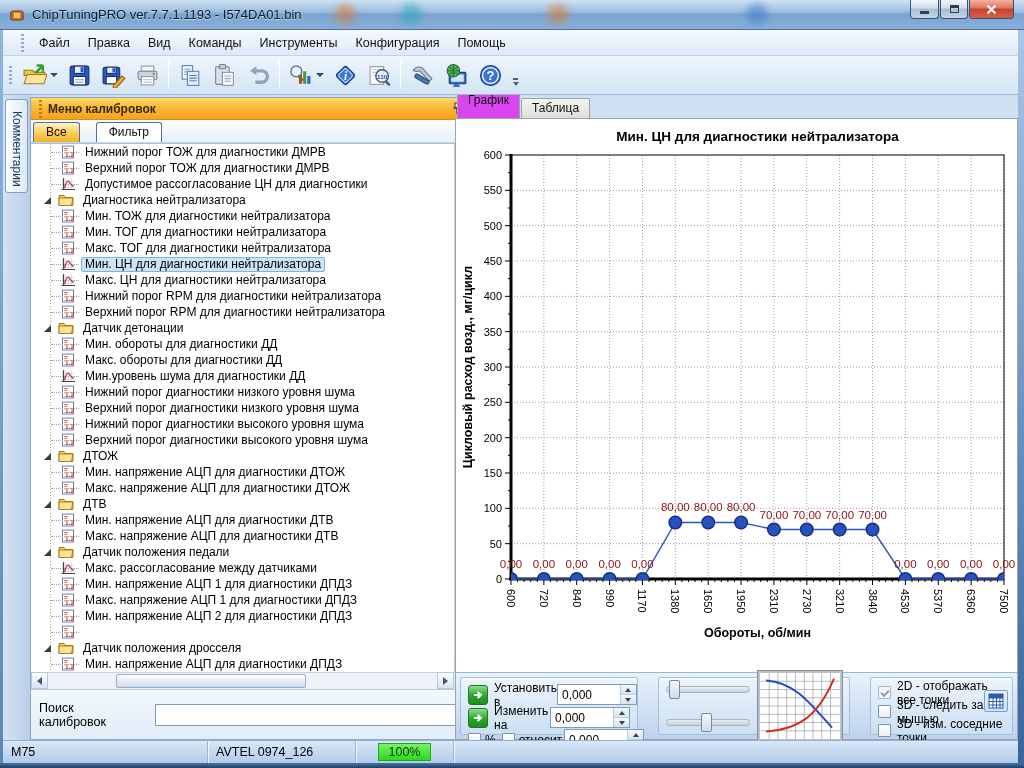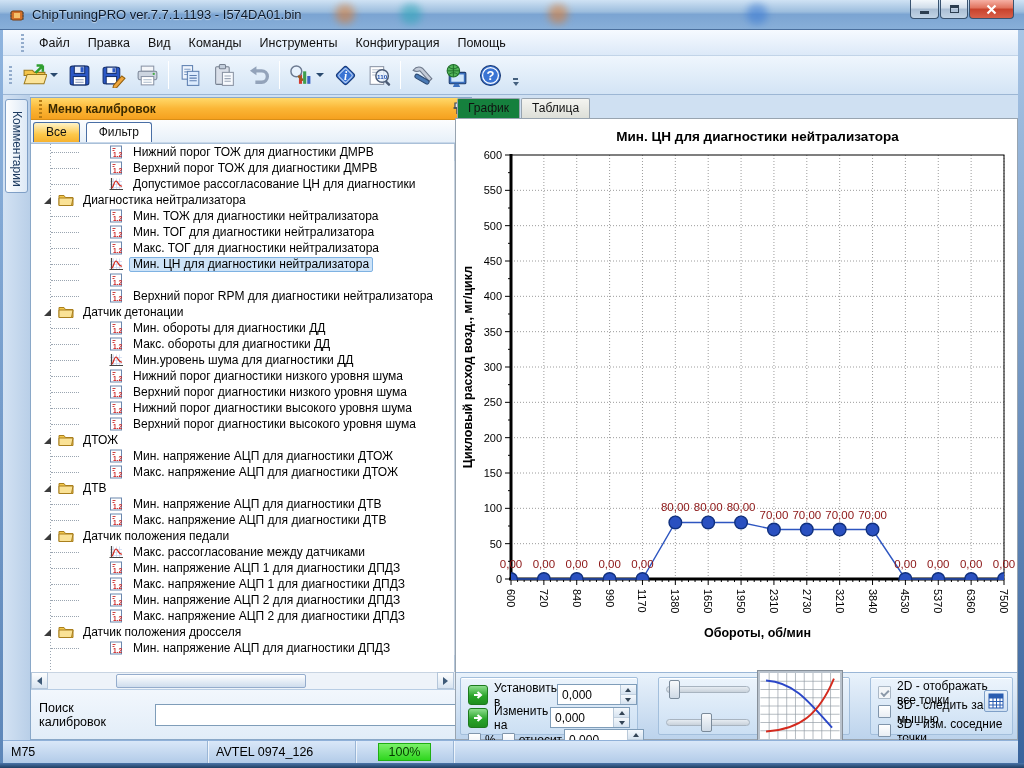--- a/index.html
+++ b/index.html
@@ -37,28 +37,28 @@
   
   .comments-strip{position:absolute;left:3px;top:95px;width:27px;height:645px;background:linear-gradient(90deg,#d3e2f3,#b9cfe8);z-index:10}
   .comments-tab{position:absolute;left:2px;top:4px;width:23px;height:94px;background:linear-gradient(90deg,#fdfeff,#dde9f6);border:1px solid #7f9fc6;border-radius:3px;writing-mode:vertical-rl;display:flex;align-items:center;justify-content:center;font-size:12px;color:#1c3a60;padding-top:6px}
   
   .lpanel{position:absolute;left:30px;top:97px;width:442px;height:643px;border:1px solid #8aa8c8;background:#e9f1fa;z-index:10;display:flex;flex-direction:column}
   .lp-header{height:22px;background:linear-gradient(#ffd96a,#fbb636 50%,#f5a11f);border-bottom:1px solid #d98e17;display:flex;align-items:center;padding:0 6px;font-size:12px;font-weight:bold;color:#3a2a00}
   .lp-header .grip{background:repeating-linear-gradient(#b97d14 0 2px,transparent 2px 4px)}
   .lp-header .hd-title{flex:1}
   .pin{width:16px;height:16px}
   .lp-tabs{height:23px;background:linear-gradient(#fcfdfe,#e7f0f9);display:flex;align-items:flex-end;padding-left:2px;border-bottom:1px solid #c8d8ea}
-  .lp-tab{font-size:12px;padding:2px 12px 3px;border:1px solid #4a6fa5;border-bottom:none;border-radius:3px 3px 0 0;margin-right:6px;background:#fff;color:#111}
+  .lp-tab{font-size:12px;padding:2px 12px 3px;border:1px solid #4a6fa5;border-bottom:none;border-radius:3px 3px 0 0;margin-right:16px;background:#fff;color:#111}
   .lp-tab.active{background:linear-gradient(#fff3c8,#fdc84a 60%,#f7b22e);font-weight:normal}
   .tree-wrap{flex:1;position:relative;border-top:1px solid #aac0d8;background:#fff}
   .tree{position:absolute;left:0;top:0;right:17px;bottom:17px;overflow:hidden;background:#fff}
   .tree::before{content:"";position:absolute;left:19px;top:0;bottom:0;width:1px;background:repeating-linear-gradient(#9aa5b1 0 1px,transparent 1px 3px)}
   .trow{position:relative;height:16px;display:flex;align-items:center;white-space:nowrap;font-size:12px;color:#000}
   .trow.folder{padding-left:13px}
-  .trow.leaf{padding-left:77px}
+  .trow.leaf{padding-left:29px}
   .trow.leaf::before{content:"";position:absolute;left:20px;top:8px;width:28px;border-top:1px dotted #9aa5b1}
   .exp{width:0;height:0;border-left:7px solid transparent;border-bottom:7px solid #3c3c3c;margin-right:7px}
   .ticon{width:16px;height:14px;margin-right:5px;flex:none}
   .ticon svg{width:16px;height:14px;display:block}
   .tlabel{padding:0 3px;border:1px solid transparent;line-height:13px}
   .trow.sel .tlabel{background:#cde3f8;border-color:#7fb2e2;border-radius:2px}
   
   .vscroll{position:absolute;right:0;top:0;bottom:17px;width:17px;background:#eef3f9;border-left:1px solid #c8d4e2}
   .hscroll{position:absolute;left:0;bottom:0;right:17px;height:17px;background:#eef3f9;border-top:1px solid #c8d4e2}
   .sb-btn{position:absolute;width:17px;height:17px;background:linear-gradient(#fdfefe,#d8e4f1);border:1px solid #b4c6da;display:flex;align-items:center;justify-content:center}
@@ -70,21 +70,21 @@
   .sb-thumb{position:absolute;background:linear-gradient(90deg,#fdfeff,#cfdded);border:1px solid #94accc;border-radius:2px}
   .hscroll .sb-thumb{background:linear-gradient(#fdfeff,#cfdded)}
   .sb-corner{position:absolute;right:0;bottom:0;width:17px;height:17px;background:#e4ecf5}
   .search-row{height:50px;background:linear-gradient(#f2f7fd,#e2edf8);border-top:1px solid #b8cde4;display:flex;align-items:center;padding:0 8px;gap:12px}
   .search-label{font-size:12.5px;color:#000;width:104px}
   .search-input{flex:1;height:22px;border:1px solid #7f9db9;background:#fff;font:12px "Liberation Sans",sans-serif;padding:0 4px}
   
   .rpanel{position:absolute;left:455px;top:97px;width:563px;height:643px;z-index:10}
   .r-tabs{height:21px;display:flex;align-items:flex-end;padding-left:2px}
   .r-tab{font-size:12px;padding:2px 10px 3px;border:1px solid #98a4b0;border-bottom:none;border-radius:2px 2px 0 0;background:linear-gradient(#f4f4f0,#dddfd8);margin-right:1px;color:#111}
-  .r-tab.active{background:#15803d;position:relative;top:1px;padding-bottom:4px}
+  .r-tab.active{background:#d946ef;position:relative;top:1px;padding-bottom:12px}
   .rbody{position:absolute;left:0;right:0;top:21px;bottom:0;border:1px solid #98a4b0;background:#fff}
   .chart-wrap{position:absolute;left:0;right:0;top:0;height:528px;background:#fff}
   .chart-wrap svg{display:block}
   .yl,.xl{font-size:11px;fill:#000;font-family:"Liberation Sans",sans-serif}
   .grid{stroke:#9c9c9c;stroke-width:1;stroke-dasharray:1 2;fill:none}
   .ctitle{font-size:13.5px;font-weight:bold;fill:#000;font-family:"Liberation Sans",sans-serif}
   .atitle{font-size:12.5px;font-weight:bold;fill:#000;font-family:"Liberation Sans",sans-serif}
   .plabel{font-size:11.5px;fill:#8b1414;font-family:"Liberation Sans",sans-serif}
   
   .ctrl{position:absolute;left:0;right:0;bottom:0;height:67px;background:linear-gradient(#e9f2fb,#bcd3ec);border-top:1px solid #9ab6d6;display:flex;gap:20px;padding:4px}
@@ -388,194 +388,205 @@
                 <path d="M5.5 1.5v11M8.5 1.5v11M11.5 1.5v11M2 4.5h12M2 7.5h12M2 10.5h12" stroke="#c5d4ef" stroke-width=".7"></path>
                 <path d="M3.5 1v12M1.5 12.5H15" stroke="#444" stroke-width="1.2"></path>
                 <path d="M3.5 11C5.5 11 6 4 8 4s2.5 6 6 5" fill="none" stroke="#d42a1e" stroke-width="1.2"></path>
               </svg>
             </span>
             <span class="tlabel">Мин. ЦН для диагностики нейтрализатора</span>
           </div>
           <div class="trow leaf">
             <span class="ticon">
               <svg viewBox="0 0 16 14">
-                <rect x="2.5" y="1" width="11" height="12" fill="#fff" stroke="#6b87ad"></rect>
-                <path d="M4.5 3.5h3M4.5 5.5h2" stroke="#d04040"></path>
-                <text x="9.5" y="11.5" text-anchor="middle" font-size="6.5" font-weight="bold" fill="#cc2222" font-family="Liberation Sans,sans-serif">1.2</text>
-              </svg>
-            </span>
-          </div>
-          <div class="trow leaf">
-            <span class="ticon">
-              <svg viewBox="0 0 16 14">
-                <rect x="2.5" y="1" width="11" height="12" fill="#fff" stroke="#6b87ad"></rect>
-                <path d="M4.5 3.5h3M4.5 5.5h2" stroke="#d04040"></path>
-                <text x="9.5" y="11.5" text-anchor="middle" font-size="6.5" font-weight="bold" fill="#cc2222" font-family="Liberation Sans,sans-serif">1.2</text>
-              </svg>
-            </span>
-            <span class="tlabel">Верхний порог RPM для диагностики нейтрализатора</span>
-          </div>
-          <div class="trow folder">
-            <span class="exp"></span>
-            <span class="ticon">
-              <svg viewBox="0 0 16 14">
-                <path d="M1 2.5h5l1.5 2H15V12.5H1z" fill="#f3c84e" stroke="#a97f1d"></path>
-                <path d="M1 5h14l-1.5 7.5H1z" fill="#fae296" stroke="#a97f1d"></path>
-              </svg>
-            </span>
-            <span class="tlabel">Датчик детонации</span>
-          </div>
-          <div class="trow leaf">
-            <span class="ticon">
-              <svg viewBox="0 0 16 14">
-                <rect x="2.5" y="1" width="11" height="12" fill="#fff" stroke="#6b87ad"></rect>
-                <path d="M4.5 3.5h3M4.5 5.5h2" stroke="#d04040"></path>
-                <text x="9.5" y="11.5" text-anchor="middle" font-size="6.5" font-weight="bold" fill="#cc2222" font-family="Liberation Sans,sans-serif">1.2</text>
-              </svg>
-            </span>
-            <span class="tlabel">Мин. обороты для диагностики ДД</span>
-          </div>
-          <div class="trow leaf">
-            <span class="ticon">
-              <svg viewBox="0 0 16 14">
-                <rect x="2.5" y="1" width="11" height="12" fill="#fff" stroke="#6b87ad"></rect>
-                <path d="M4.5 3.5h3M4.5 5.5h2" stroke="#d04040"></path>
-                <text x="9.5" y="11.5" text-anchor="middle" font-size="6.5" font-weight="bold" fill="#cc2222" font-family="Liberation Sans,sans-serif">1.2</text>
-              </svg>
-            </span>
-            <span class="tlabel">Макс. обороты для диагностики ДД</span>
-          </div>
-          <div class="trow leaf">
-            <span class="ticon">
-              <svg viewBox="0 0 16 14">
                 <path d="M5.5 1.5v11M8.5 1.5v11M11.5 1.5v11M2 4.5h12M2 7.5h12M2 10.5h12" stroke="#c5d4ef" stroke-width=".7"></path>
                 <path d="M3.5 1v12M1.5 12.5H15" stroke="#444" stroke-width="1.2"></path>
                 <path d="M3.5 11C5.5 11 6 4 8 4s2.5 6 6 5" fill="none" stroke="#d42a1e" stroke-width="1.2"></path>
               </svg>
             </span>
-            <span class="tlabel">Мин.уровень шума для диагностики ДД</span>
-          </div>
-          <div class="trow leaf">
-            <span class="ticon">
-              <svg viewBox="0 0 16 14">
-                <rect x="2.5" y="1" width="11" height="12" fill="#fff" stroke="#6b87ad"></rect>
-                <path d="M4.5 3.5h3M4.5 5.5h2" stroke="#d04040"></path>
-                <text x="9.5" y="11.5" text-anchor="middle" font-size="6.5" font-weight="bold" fill="#cc2222" font-family="Liberation Sans,sans-serif">1.2</text>
-              </svg>
-            </span>
-            <span class="tlabel">Нижний порог диагностики низкого уровня шума</span>
-          </div>
-          <div class="trow leaf">
-            <span class="ticon">
-              <svg viewBox="0 0 16 14">
-                <rect x="2.5" y="1" width="11" height="12" fill="#fff" stroke="#6b87ad"></rect>
-                <path d="M4.5 3.5h3M4.5 5.5h2" stroke="#d04040"></path>
-                <text x="9.5" y="11.5" text-anchor="middle" font-size="6.5" font-weight="bold" fill="#cc2222" font-family="Liberation Sans,sans-serif">1.2</text>
-              </svg>
-            </span>
-            <span class="tlabel">Верхний порог диагностики низкого уровня шума</span>
-          </div>
-          <div class="trow leaf">
-            <span class="ticon">
-              <svg viewBox="0 0 16 14">
-                <rect x="2.5" y="1" width="11" height="12" fill="#fff" stroke="#6b87ad"></rect>
-                <path d="M4.5 3.5h3M4.5 5.5h2" stroke="#d04040"></path>
-                <text x="9.5" y="11.5" text-anchor="middle" font-size="6.5" font-weight="bold" fill="#cc2222" font-family="Liberation Sans,sans-serif">1.2</text>
-              </svg>
-            </span>
-            <span class="tlabel">Нижний порог диагностики высокого уровня шума</span>
-          </div>
-          <div class="trow leaf">
-            <span class="ticon">
-              <svg viewBox="0 0 16 14">
-                <rect x="2.5" y="1" width="11" height="12" fill="#fff" stroke="#6b87ad"></rect>
-                <path d="M4.5 3.5h3M4.5 5.5h2" stroke="#d04040"></path>
-                <text x="9.5" y="11.5" text-anchor="middle" font-size="6.5" font-weight="bold" fill="#cc2222" font-family="Liberation Sans,sans-serif">1.2</text>
-              </svg>
-            </span>
-            <span class="tlabel">Верхний порог диагностики высокого уровня шума</span>
+            <span class="tlabel">Макс. ЦН для диагностики нейтрализатора</span>
+          </div>
+          <div class="trow leaf">
+            <span class="ticon">
+              <svg viewBox="0 0 16 14">
+                <rect x="2.5" y="1" width="11" height="12" fill="#fff" stroke="#6b87ad"></rect>
+                <path d="M4.5 3.5h3M4.5 5.5h2" stroke="#d04040"></path>
+                <text x="9.5" y="11.5" text-anchor="middle" font-size="6.5" font-weight="bold" fill="#cc2222" font-family="Liberation Sans,sans-serif">1.2</text>
+              </svg>
+            </span>
+            <span class="tlabel">Нижний порог RPM для диагностики нейтрализатора</span>
+          </div>
+          <div class="trow leaf">
+            <span class="ticon">
+              <svg viewBox="0 0 16 14">
+                <rect x="2.5" y="1" width="11" height="12" fill="#fff" stroke="#6b87ad"></rect>
+                <path d="M4.5 3.5h3M4.5 5.5h2" stroke="#d04040"></path>
+                <text x="9.5" y="11.5" text-anchor="middle" font-size="6.5" font-weight="bold" fill="#cc2222" font-family="Liberation Sans,sans-serif">1.2</text>
+              </svg>
+            </span>
+            <span class="tlabel">Верхний порог RPM для диагностики нейтрализатора</span>
           </div>
           <div class="trow folder">
             <span class="exp"></span>
             <span class="ticon">
               <svg viewBox="0 0 16 14">
                 <path d="M1 2.5h5l1.5 2H15V12.5H1z" fill="#f3c84e" stroke="#a97f1d"></path>
                 <path d="M1 5h14l-1.5 7.5H1z" fill="#fae296" stroke="#a97f1d"></path>
               </svg>
             </span>
-            <span class="tlabel">ДТОЖ</span>
-          </div>
-          <div class="trow leaf">
-            <span class="ticon">
-              <svg viewBox="0 0 16 14">
-                <rect x="2.5" y="1" width="11" height="12" fill="#fff" stroke="#6b87ad"></rect>
-                <path d="M4.5 3.5h3M4.5 5.5h2" stroke="#d04040"></path>
-                <text x="9.5" y="11.5" text-anchor="middle" font-size="6.5" font-weight="bold" fill="#cc2222" font-family="Liberation Sans,sans-serif">1.2</text>
-              </svg>
-            </span>
-            <span class="tlabel">Мин. напряжение АЦП для диагностики ДТОЖ</span>
-          </div>
-          <div class="trow leaf">
-            <span class="ticon">
-              <svg viewBox="0 0 16 14">
-                <rect x="2.5" y="1" width="11" height="12" fill="#fff" stroke="#6b87ad"></rect>
-                <path d="M4.5 3.5h3M4.5 5.5h2" stroke="#d04040"></path>
-                <text x="9.5" y="11.5" text-anchor="middle" font-size="6.5" font-weight="bold" fill="#cc2222" font-family="Liberation Sans,sans-serif">1.2</text>
-              </svg>
-            </span>
-            <span class="tlabel">Макс. напряжение АЦП для диагностики ДТОЖ</span>
-          </div>
-          <div class="trow folder">
-            <span class="exp"></span>
-            <span class="ticon">
-              <svg viewBox="0 0 16 14">
-                <path d="M1 2.5h5l1.5 2H15V12.5H1z" fill="#f3c84e" stroke="#a97f1d"></path>
-                <path d="M1 5h14l-1.5 7.5H1z" fill="#fae296" stroke="#a97f1d"></path>
-              </svg>
-            </span>
-            <span class="tlabel">ДТВ</span>
-          </div>
-          <div class="trow leaf">
-            <span class="ticon">
-              <svg viewBox="0 0 16 14">
-                <rect x="2.5" y="1" width="11" height="12" fill="#fff" stroke="#6b87ad"></rect>
-                <path d="M4.5 3.5h3M4.5 5.5h2" stroke="#d04040"></path>
-                <text x="9.5" y="11.5" text-anchor="middle" font-size="6.5" font-weight="bold" fill="#cc2222" font-family="Liberation Sans,sans-serif">1.2</text>
-              </svg>
-            </span>
-            <span class="tlabel">Мин. напряжение АЦП для диагностики ДТВ</span>
-          </div>
-          <div class="trow leaf">
-            <span class="ticon">
-              <svg viewBox="0 0 16 14">
-                <rect x="2.5" y="1" width="11" height="12" fill="#fff" stroke="#6b87ad"></rect>
-                <path d="M4.5 3.5h3M4.5 5.5h2" stroke="#d04040"></path>
-                <text x="9.5" y="11.5" text-anchor="middle" font-size="6.5" font-weight="bold" fill="#cc2222" font-family="Liberation Sans,sans-serif">1.2</text>
-              </svg>
-            </span>
-            <span class="tlabel">Макс. напряжение АЦП для диагностики ДТВ</span>
-          </div>
-          <div class="trow folder">
-            <span class="exp"></span>
-            <span class="ticon">
-              <svg viewBox="0 0 16 14">
-                <path d="M1 2.5h5l1.5 2H15V12.5H1z" fill="#f3c84e" stroke="#a97f1d"></path>
-                <path d="M1 5h14l-1.5 7.5H1z" fill="#fae296" stroke="#a97f1d"></path>
-              </svg>
-            </span>
-            <span class="tlabel">Датчик положения педали</span>
+            <span class="tlabel">Датчик детонации</span>
+          </div>
+          <div class="trow leaf">
+            <span class="ticon">
+              <svg viewBox="0 0 16 14">
+                <rect x="2.5" y="1" width="11" height="12" fill="#fff" stroke="#6b87ad"></rect>
+                <path d="M4.5 3.5h3M4.5 5.5h2" stroke="#d04040"></path>
+                <text x="9.5" y="11.5" text-anchor="middle" font-size="6.5" font-weight="bold" fill="#cc2222" font-family="Liberation Sans,sans-serif">1.2</text>
+              </svg>
+            </span>
+            <span class="tlabel">Мин. обороты для диагностики ДД</span>
+          </div>
+          <div class="trow leaf">
+            <span class="ticon">
+              <svg viewBox="0 0 16 14">
+                <rect x="2.5" y="1" width="11" height="12" fill="#fff" stroke="#6b87ad"></rect>
+                <path d="M4.5 3.5h3M4.5 5.5h2" stroke="#d04040"></path>
+                <text x="9.5" y="11.5" text-anchor="middle" font-size="6.5" font-weight="bold" fill="#cc2222" font-family="Liberation Sans,sans-serif">1.2</text>
+              </svg>
+            </span>
+            <span class="tlabel">Макс. обороты для диагностики ДД</span>
           </div>
           <div class="trow leaf">
             <span class="ticon">
               <svg viewBox="0 0 16 14">
                 <path d="M5.5 1.5v11M8.5 1.5v11M11.5 1.5v11M2 4.5h12M2 7.5h12M2 10.5h12" stroke="#c5d4ef" stroke-width=".7"></path>
                 <path d="M3.5 1v12M1.5 12.5H15" stroke="#444" stroke-width="1.2"></path>
                 <path d="M3.5 11C5.5 11 6 4 8 4s2.5 6 6 5" fill="none" stroke="#d42a1e" stroke-width="1.2"></path>
               </svg>
             </span>
+            <span class="tlabel">Мин.уровень шума для диагностики ДД</span>
+          </div>
+          <div class="trow leaf">
+            <span class="ticon">
+              <svg viewBox="0 0 16 14">
+                <rect x="2.5" y="1" width="11" height="12" fill="#fff" stroke="#6b87ad"></rect>
+                <path d="M4.5 3.5h3M4.5 5.5h2" stroke="#d04040"></path>
+                <text x="9.5" y="11.5" text-anchor="middle" font-size="6.5" font-weight="bold" fill="#cc2222" font-family="Liberation Sans,sans-serif">1.2</text>
+              </svg>
+            </span>
+            <span class="tlabel">Нижний порог диагностики низкого уровня шума</span>
+          </div>
+          <div class="trow leaf">
+            <span class="ticon">
+              <svg viewBox="0 0 16 14">
+                <rect x="2.5" y="1" width="11" height="12" fill="#fff" stroke="#6b87ad"></rect>
+                <path d="M4.5 3.5h3M4.5 5.5h2" stroke="#d04040"></path>
+                <text x="9.5" y="11.5" text-anchor="middle" font-size="6.5" font-weight="bold" fill="#cc2222" font-family="Liberation Sans,sans-serif">1.2</text>
+              </svg>
+            </span>
+            <span class="tlabel">Верхний порог диагностики низкого уровня шума</span>
+          </div>
+          <div class="trow leaf">
+            <span class="ticon">
+              <svg viewBox="0 0 16 14">
+                <rect x="2.5" y="1" width="11" height="12" fill="#fff" stroke="#6b87ad"></rect>
+                <path d="M4.5 3.5h3M4.5 5.5h2" stroke="#d04040"></path>
+                <text x="9.5" y="11.5" text-anchor="middle" font-size="6.5" font-weight="bold" fill="#cc2222" font-family="Liberation Sans,sans-serif">1.2</text>
+              </svg>
+            </span>
+            <span class="tlabel">Нижний порог диагностики высокого уровня шума</span>
+          </div>
+          <div class="trow leaf">
+            <span class="ticon">
+              <svg viewBox="0 0 16 14">
+                <rect x="2.5" y="1" width="11" height="12" fill="#fff" stroke="#6b87ad"></rect>
+                <path d="M4.5 3.5h3M4.5 5.5h2" stroke="#d04040"></path>
+                <text x="9.5" y="11.5" text-anchor="middle" font-size="6.5" font-weight="bold" fill="#cc2222" font-family="Liberation Sans,sans-serif">1.2</text>
+              </svg>
+            </span>
+            <span class="tlabel">Верхний порог диагностики высокого уровня шума</span>
+          </div>
+          <div class="trow folder">
+            <span class="exp"></span>
+            <span class="ticon">
+              <svg viewBox="0 0 16 14">
+                <path d="M1 2.5h5l1.5 2H15V12.5H1z" fill="#f3c84e" stroke="#a97f1d"></path>
+                <path d="M1 5h14l-1.5 7.5H1z" fill="#fae296" stroke="#a97f1d"></path>
+              </svg>
+            </span>
+            <span class="tlabel">ДТОЖ</span>
+          </div>
+          <div class="trow leaf">
+            <span class="ticon">
+              <svg viewBox="0 0 16 14">
+                <rect x="2.5" y="1" width="11" height="12" fill="#fff" stroke="#6b87ad"></rect>
+                <path d="M4.5 3.5h3M4.5 5.5h2" stroke="#d04040"></path>
+                <text x="9.5" y="11.5" text-anchor="middle" font-size="6.5" font-weight="bold" fill="#cc2222" font-family="Liberation Sans,sans-serif">1.2</text>
+              </svg>
+            </span>
+            <span class="tlabel">Мин. напряжение АЦП для диагностики ДТОЖ</span>
+          </div>
+          <div class="trow leaf">
+            <span class="ticon">
+              <svg viewBox="0 0 16 14">
+                <rect x="2.5" y="1" width="11" height="12" fill="#fff" stroke="#6b87ad"></rect>
+                <path d="M4.5 3.5h3M4.5 5.5h2" stroke="#d04040"></path>
+                <text x="9.5" y="11.5" text-anchor="middle" font-size="6.5" font-weight="bold" fill="#cc2222" font-family="Liberation Sans,sans-serif">1.2</text>
+              </svg>
+            </span>
+            <span class="tlabel">Макс. напряжение АЦП для диагностики ДТОЖ</span>
+          </div>
+          <div class="trow folder">
+            <span class="exp"></span>
+            <span class="ticon">
+              <svg viewBox="0 0 16 14">
+                <path d="M1 2.5h5l1.5 2H15V12.5H1z" fill="#f3c84e" stroke="#a97f1d"></path>
+                <path d="M1 5h14l-1.5 7.5H1z" fill="#fae296" stroke="#a97f1d"></path>
+              </svg>
+            </span>
+            <span class="tlabel">ДТВ</span>
+          </div>
+          <div class="trow leaf">
+            <span class="ticon">
+              <svg viewBox="0 0 16 14">
+                <rect x="2.5" y="1" width="11" height="12" fill="#fff" stroke="#6b87ad"></rect>
+                <path d="M4.5 3.5h3M4.5 5.5h2" stroke="#d04040"></path>
+                <text x="9.5" y="11.5" text-anchor="middle" font-size="6.5" font-weight="bold" fill="#cc2222" font-family="Liberation Sans,sans-serif">1.2</text>
+              </svg>
+            </span>
+            <span class="tlabel">Мин. напряжение АЦП для диагностики ДТВ</span>
+          </div>
+          <div class="trow leaf">
+            <span class="ticon">
+              <svg viewBox="0 0 16 14">
+                <rect x="2.5" y="1" width="11" height="12" fill="#fff" stroke="#6b87ad"></rect>
+                <path d="M4.5 3.5h3M4.5 5.5h2" stroke="#d04040"></path>
+                <text x="9.5" y="11.5" text-anchor="middle" font-size="6.5" font-weight="bold" fill="#cc2222" font-family="Liberation Sans,sans-serif">1.2</text>
+              </svg>
+            </span>
+            <span class="tlabel">Макс. напряжение АЦП для диагностики ДТВ</span>
+          </div>
+          <div class="trow folder">
+            <span class="exp"></span>
+            <span class="ticon">
+              <svg viewBox="0 0 16 14">
+                <path d="M1 2.5h5l1.5 2H15V12.5H1z" fill="#f3c84e" stroke="#a97f1d"></path>
+                <path d="M1 5h14l-1.5 7.5H1z" fill="#fae296" stroke="#a97f1d"></path>
+              </svg>
+            </span>
+            <span class="tlabel">Датчик положения педали</span>
+          </div>
+          <div class="trow leaf">
+            <span class="ticon">
+              <svg viewBox="0 0 16 14">
+                <path d="M5.5 1.5v11M8.5 1.5v11M11.5 1.5v11M2 4.5h12M2 7.5h12M2 10.5h12" stroke="#c5d4ef" stroke-width=".7"></path>
+                <path d="M3.5 1v12M1.5 12.5H15" stroke="#444" stroke-width="1.2"></path>
+                <path d="M3.5 11C5.5 11 6 4 8 4s2.5 6 6 5" fill="none" stroke="#d42a1e" stroke-width="1.2"></path>
+              </svg>
+            </span>
             <span class="tlabel">Макс. рассогласование между датчиками</span>
           </div>
           <div class="trow leaf">
             <span class="ticon">
               <svg viewBox="0 0 16 14">
                 <rect x="2.5" y="1" width="11" height="12" fill="#fff" stroke="#6b87ad"></rect>
                 <path d="M4.5 3.5h3M4.5 5.5h2" stroke="#d04040"></path>
                 <text x="9.5" y="11.5" text-anchor="middle" font-size="6.5" font-weight="bold" fill="#cc2222" font-family="Liberation Sans,sans-serif">1.2</text>
               </svg>
             </span>
@@ -602,21 +613,20 @@
             <span class="tlabel">Мин. напряжение АЦП 2 для диагностики ДПДЗ</span>
           </div>
           <div class="trow leaf">
             <span class="ticon">
               <svg viewBox="0 0 16 14">
                 <rect x="2.5" y="1" width="11" height="12" fill="#fff" stroke="#6b87ad"></rect>
                 <path d="M4.5 3.5h3M4.5 5.5h2" stroke="#d04040"></path>
                 <text x="9.5" y="11.5" text-anchor="middle" font-size="6.5" font-weight="bold" fill="#cc2222" font-family="Liberation Sans,sans-serif">1.2</text>
               </svg>
             </span>
-            <span class="tlabel">Макс. напряжение АЦП 2 для диагностики ДПДЗ</span>
           </div>
           <div class="trow folder">
             <span class="exp"></span>
             <span class="ticon">
               <svg viewBox="0 0 16 14">
                 <path d="M1 2.5h5l1.5 2H15V12.5H1z" fill="#f3c84e" stroke="#a97f1d"></path>
                 <path d="M1 5h14l-1.5 7.5H1z" fill="#fae296" stroke="#a97f1d"></path>
               </svg>
             </span>
             <span class="tlabel">Датчик положения дросселя</span>

